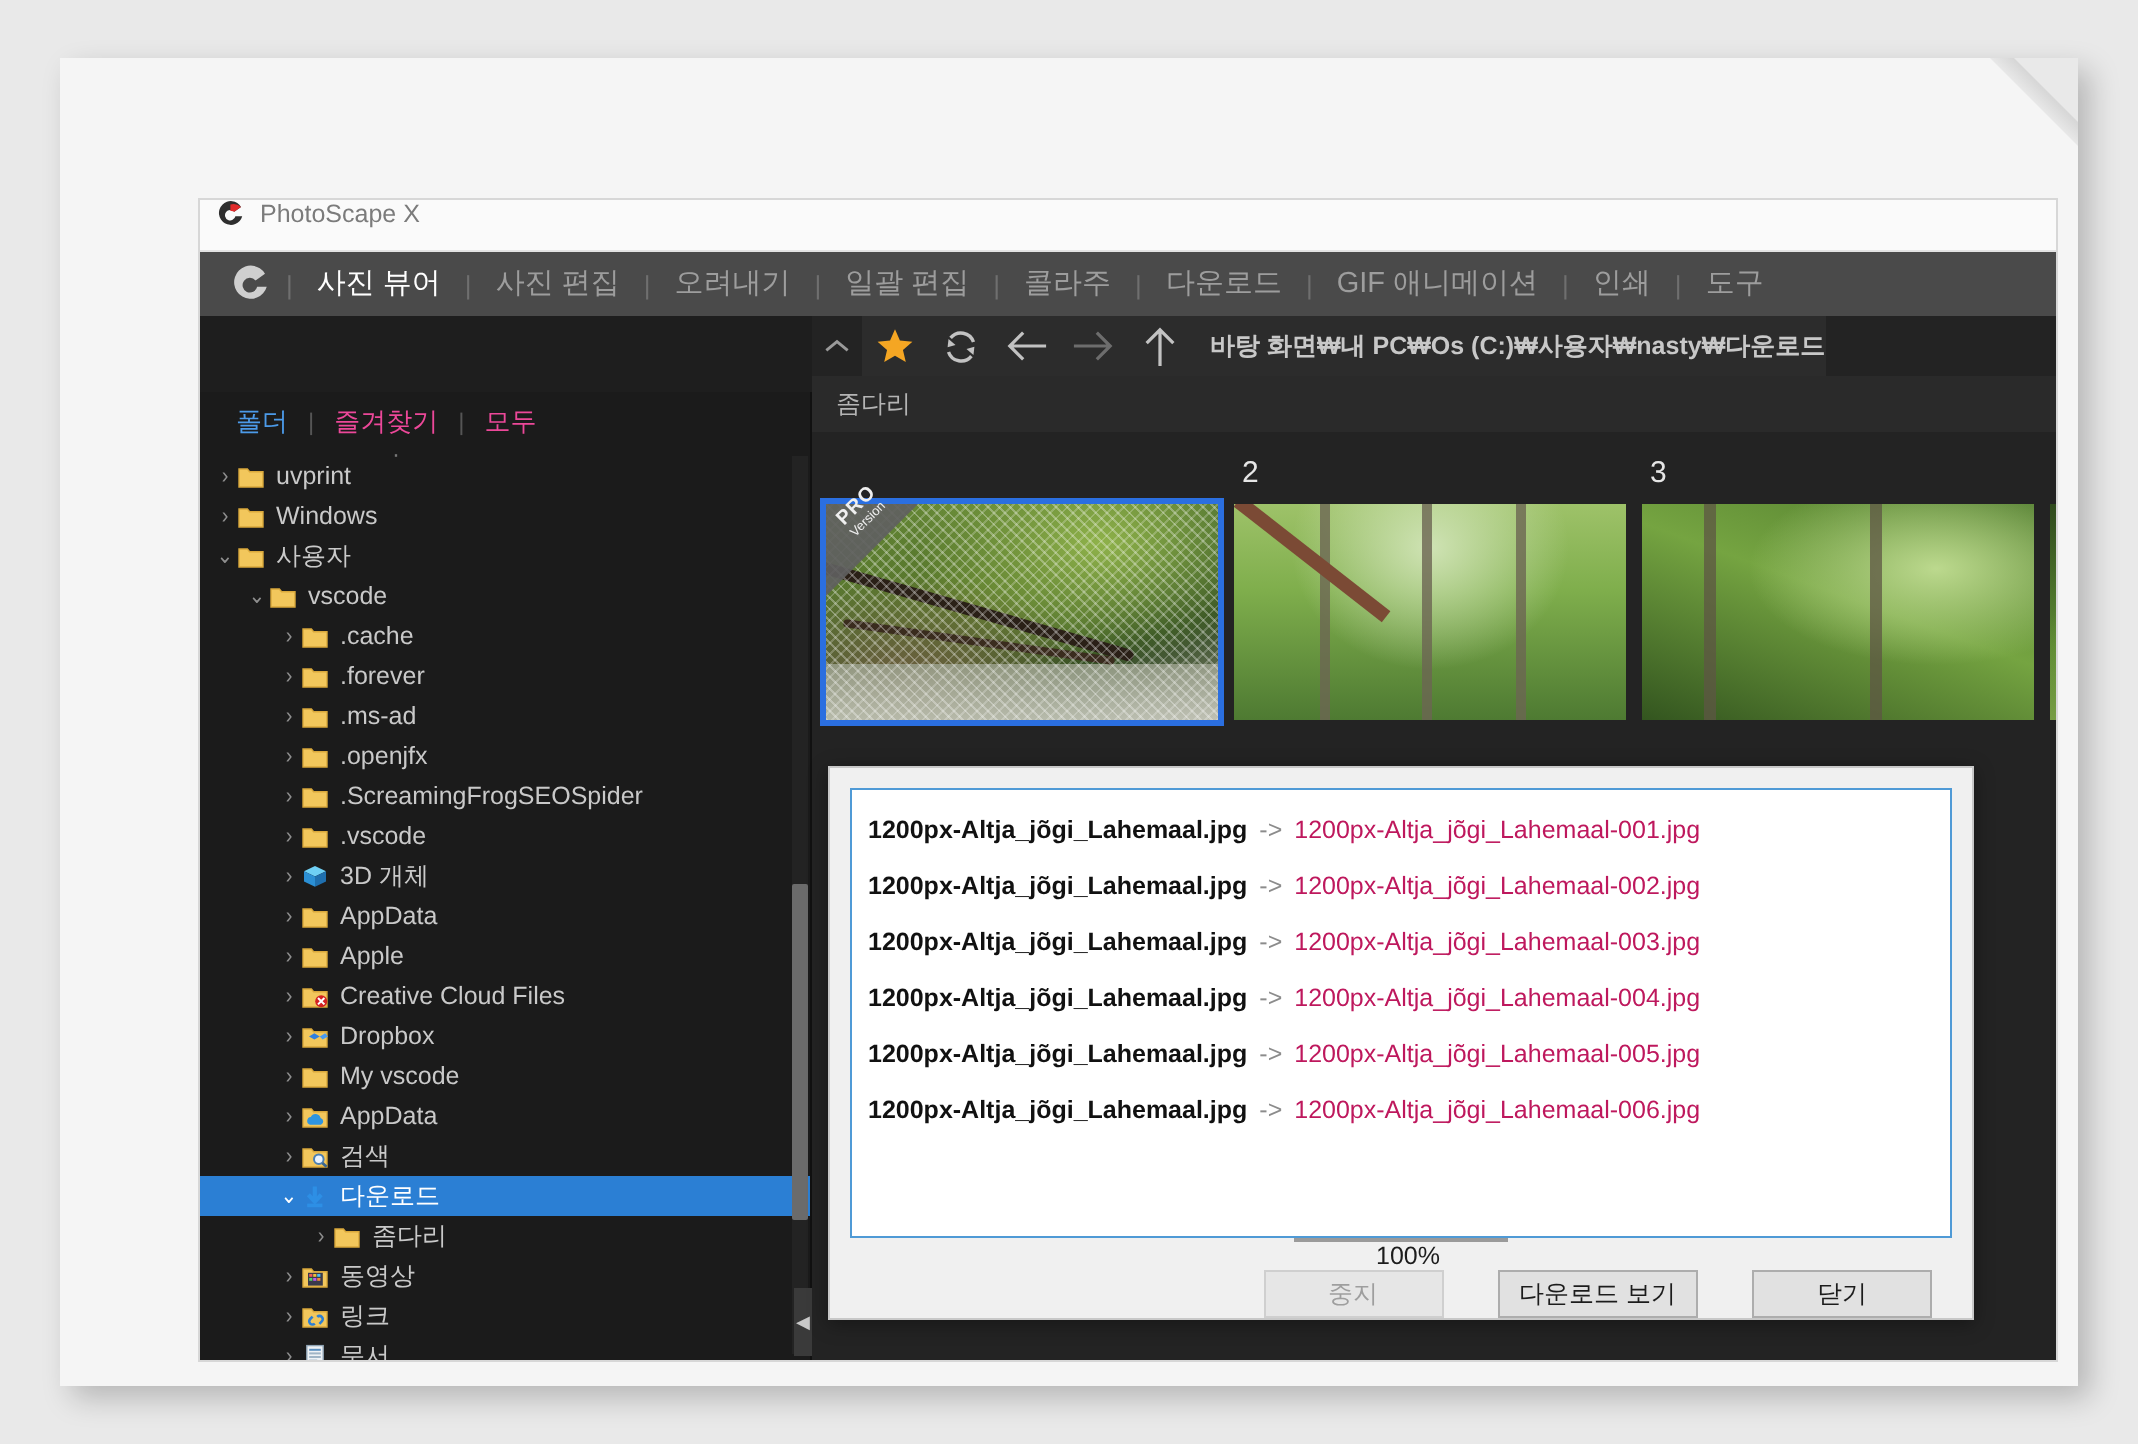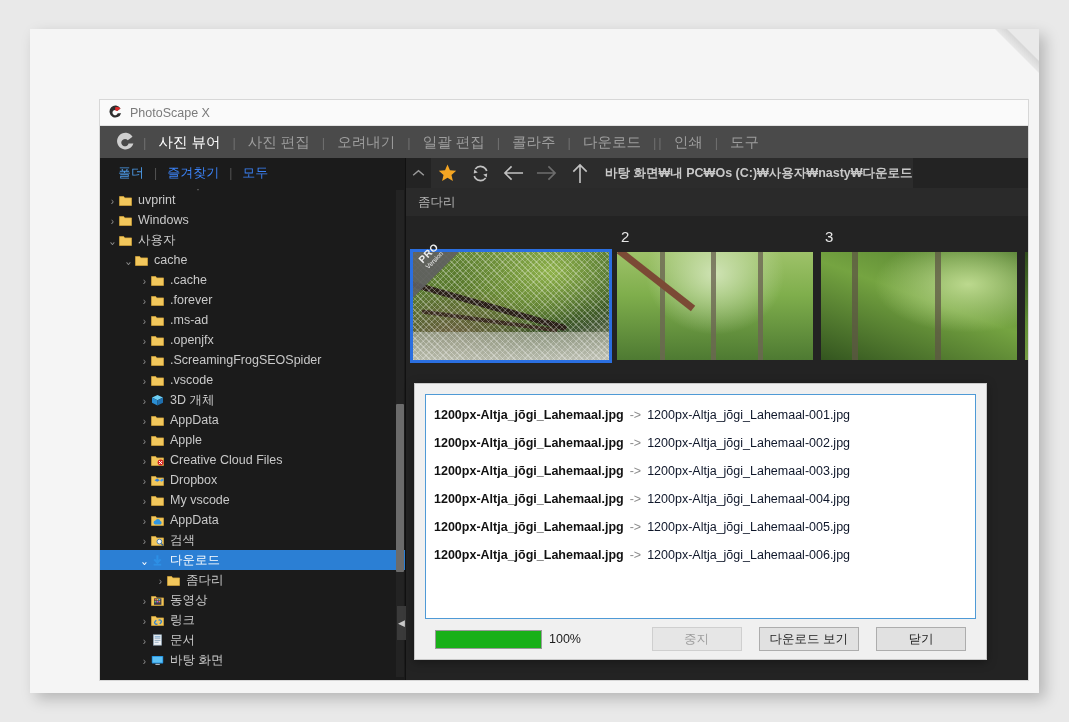--- a/index.html
+++ b/index.html
@@ -43,21 +43,21 @@
 
   
   .app{
     position:absolute;left:70px;top:71px;width:928px;height:580px;
     background:#1e1e1e;
     box-shadow:0 0 0 1px #d7d7d7;
     overflow:hidden;
   }
   .titlebar{
     height:25px;background:#fafafa;border-bottom:1px solid #e3e3e3;
-    display:flex;align-items:center;padding-left:8px;gap:7px;
+    display:flex;align-items:flex-start;padding-left:8px;gap:7px;
   }
   .ps-logo{position:relative;width:15px;height:15px;display:inline-block;}
   .ps-logo svg{display:block;}
   .title-text{color:#7b7b7b;font-size:12.5px;}
 
   .menubar{
     height:32px;background:#4a4a4a;display:flex;align-items:center;
     padding-left:8px;
   }
   .menubar .logo-btn{
@@ -66,26 +66,26 @@
   .menu-sep{color:#6f6f6f;font-size:13px;margin:0 1px;}
   .menu-item{
     color:#9d9d9d;font-size:14.5px;padding:0 11px;line-height:32px;white-space:nowrap;
   }
   .menu-item.active{color:#ffffff;}
 
   
   .body{display:flex;height:523px;}
 
   .left{
-    width:305px;background:#1b1b1b;position:relative;border-right:1px solid #111;
+    width:305px;background:#1b1b1b;position:relative;border-right:1px solid #111;margin-top:38px;
   }
   .tabs{
     height:30px;background:#1b1b1b;display:flex;align-items:center;padding-left:8px;
   }
-  .tab{color:#3b82f6;font-size:13px;padding:0 10px;}
+  .tab{color:#ec4899;font-size:13px;padding:0 10px;}
   .tab.active{color:#4c9ae8;}
   .tab-sep{color:#555;font-size:12px;}
 
   .tree{
     position:absolute;top:30px;left:0;right:0;bottom:0;
     background:#1b1b1b;overflow:hidden;padding-top:2px;
   }
   .trow{
     height:20px;display:flex;align-items:center;font-size:12.5px;color:#c9c9c9;
     white-space:nowrap;
@@ -211,31 +211,31 @@
   .dlg-body{flex:1;padding:10px 10px 0 10px;display:flex;flex-direction:column;}
   .listbox{
     flex:1;background:#ffffff;border:1px solid #4f9ad6;overflow:hidden;
     padding:6px 8px 0 8px;
   }
   .lrow{
     height:28px;display:flex;align-items:center;font-size:12.5px;white-space:nowrap;
   }
   .lsrc{color:#111;font-weight:bold;}
   .larrow{color:#8c8c8c;margin:0 6px;font-weight:normal;}
-  .ldst{color:#0f172a;}
+  .ldst{color:#be185d;}
   .dlg-foot{
-    height:40px;display:flex;align-items:center;padding:0 10px;gap:0;
+    height:40px;display:flex;align-items:center;padding:0 10px;gap:0;flex-direction:column;
   }
   .progress{
     width:105px;height:17px;background:#ffffff;border:1px solid #9a9a9a;
     position:relative;overflow:hidden;
   }
   .progress > i{display:block;height:100%;background:#18b018;}
   .pct{font-size:12.5px;color:#1c1c1c;margin-left:7px;}
-  .btns{margin-left:auto;display:flex;gap:17px;}
+  .btns{margin-left:auto;display:flex;gap:27px;}
   .btn{
     height:22px;min-width:68px;padding:0 10px;
     background:#e1e1e1;border:1px solid #adadad;color:#1c1c1c;
     font-size:12.5px;display:flex;align-items:center;justify-content:center;
   }
   .btn.disabled{color:#9e9e9e;border-color:#cfcfcf;background:#e6e6e6;}
 </style>
 </head>
 <body>
 
@@ -269,20 +269,21 @@
         <span class="menu-item">사진 편집</span>
         <span class="menu-sep">|</span>
         <span class="menu-item">오려내기</span>
         <span class="menu-sep">|</span>
         <span class="menu-item">일괄 편집</span>
         <span class="menu-sep">|</span>
         <span class="menu-item">콜라주</span>
         <span class="menu-sep">|</span>
         <span class="menu-item">다운로드</span>
         <span class="menu-sep">|</span>
+        <span class="menu-item">GIF 애니메이션</span>
         <span class="menu-sep">|</span>
         <span class="menu-item">인쇄</span>
         <span class="menu-sep">|</span>
         <span class="menu-item">도구</span>
       </div>
 
       <div class="body">
 
         <div class="left">
           <div class="tabs">
@@ -322,21 +323,21 @@
                 </span>
                 <span>사용자</span>
               </div>
               <div class="trow">
                 <span class="chev" style="margin-left: 22px;">⌄</span>
                 <span class="ic">
                   <svg width="13" height="12" viewBox="0 0 13 12">
                     <path d="M0.5 2.5 h4.2 l1.1 1.4 h6.7 v7.6 h-12 Z" fill="#f2c75c" stroke="#d9a83b" stroke-width=".7"></path>
                   </svg>
                 </span>
-                <span>cache</span>
+                <span>vscode</span>
               </div>
               <div class="trow">
                 <span class="chev" style="margin-left: 38px;">›</span>
                 <span class="ic">
                   <svg width="13" height="12" viewBox="0 0 13 12">
                     <path d="M0.5 2.5 h4.2 l1.1 1.4 h6.7 v7.6 h-12 Z" fill="#f2c75c" stroke="#d9a83b" stroke-width=".7"></path>
                   </svg>
                 </span>
                 <span>.cache</span>
               </div>

